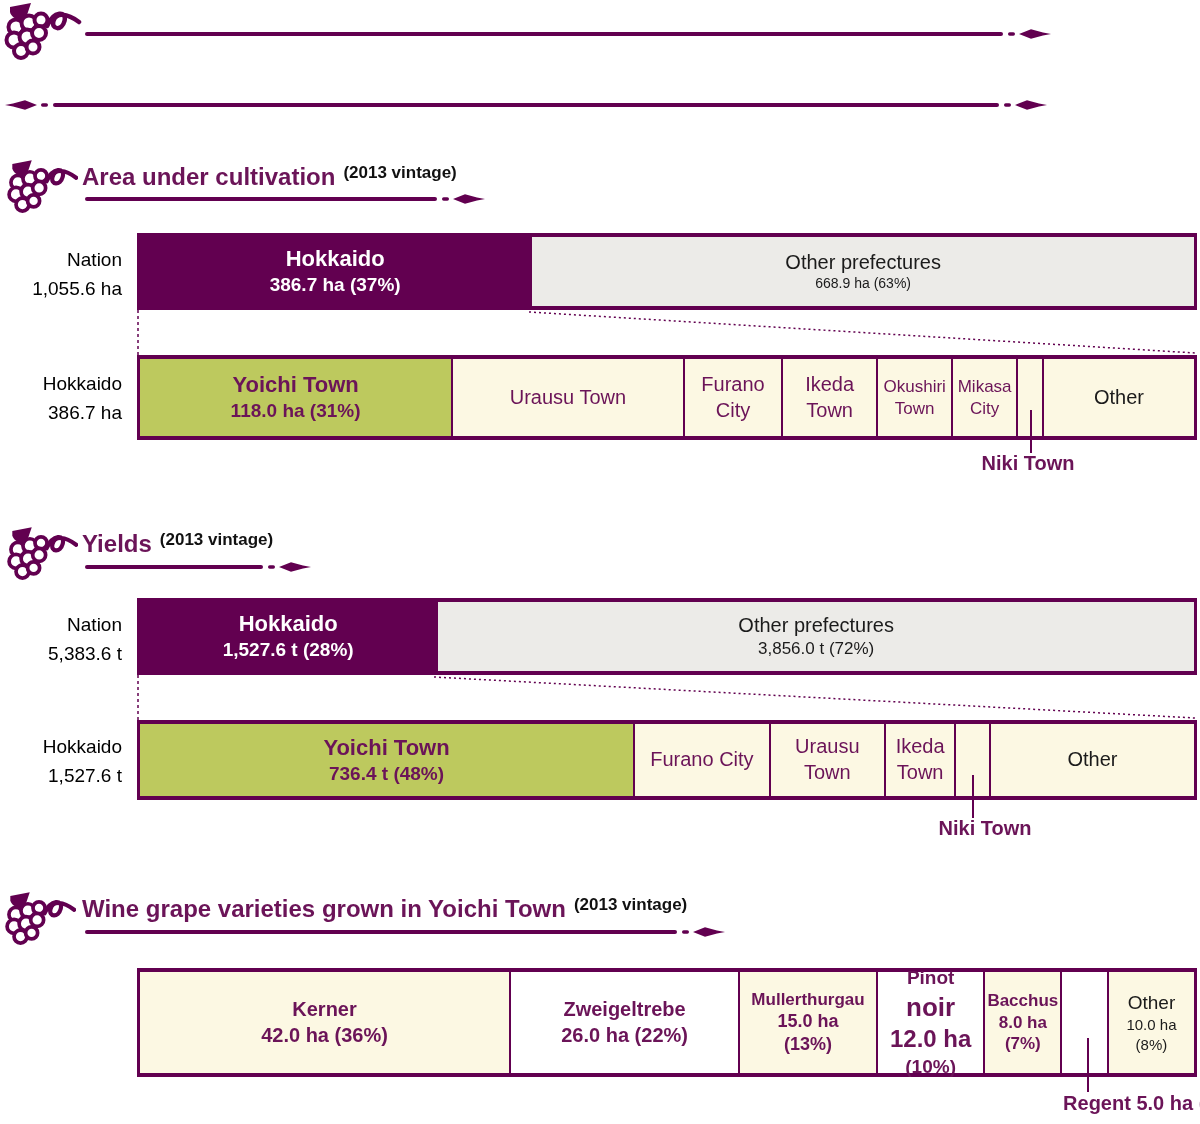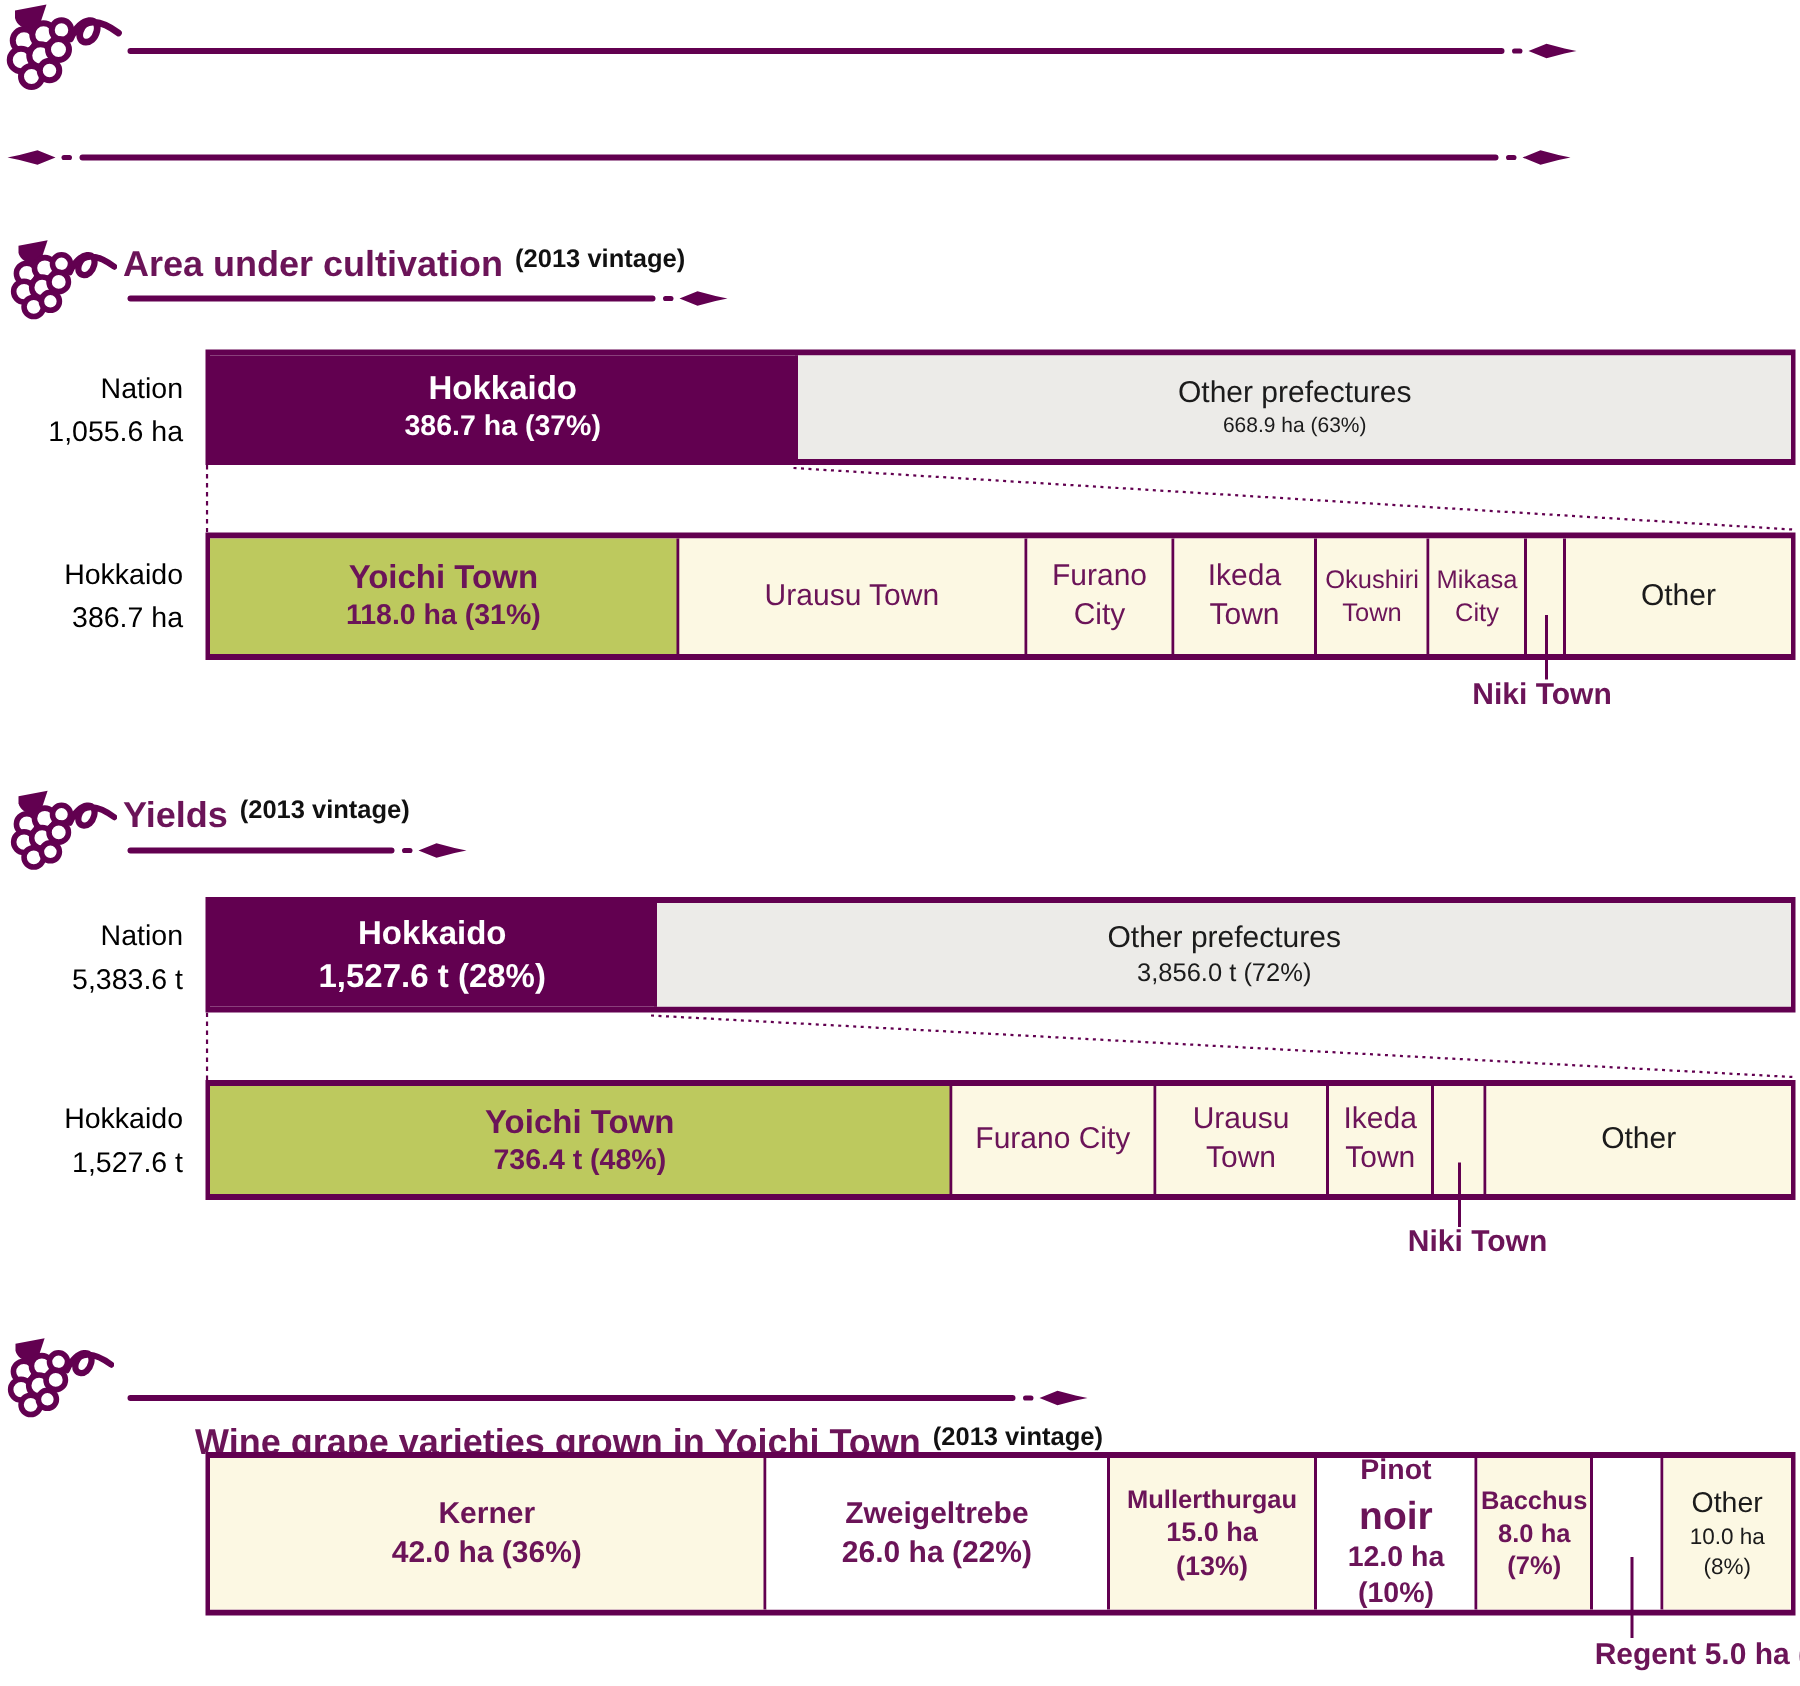--- a/index.html
+++ b/index.html
@@ -24,21 +24,21 @@
   #rule-area{left:85px;top:191px;}
   #rule-yields{left:85px;top:559px;}
   #rule-vars{left:85px;top:924px;}
 
   #page-title{position:absolute;left:45px;top:52px;font-size:27px;font-weight:700;
     color:var(--purple-text);letter-spacing:-0.2px;}
 
   .sec-head{position:absolute;left:82px;display:flex;align-items:flex-start;gap:8px;white-space:nowrap;}
   .sec-title{font-size:24px;font-weight:700;color:var(--purple-text);}
   .sec-vintage{font-size:17px;font-weight:700;color:#111;}
-  #head-area{top:163px;} #head-yields{top:530px;} #head-vars{top:948px;margin-left:48px;}
+  #head-area{top:163px;} #head-yields{top:530px;} #head-vars{top:895px;}
 
   .axis{position:absolute;width:118px;text-align:right;font-size:19px;line-height:1.5;color:#000;}
   .axis span{display:block;}
   #axis-area-nation{top:246px;left:4px;}
   #axis-area-hokkaido{top:370px;left:4px;}
   #axis-yields-nation{top:611px;left:4px;}
   #axis-yields-hokkaido{top:733px;left:4px;}
 
   .bar{position:absolute;display:flex;box-sizing:border-box;background:#fff;
     border:3px solid var(--purple);border-top-width:4px;border-bottom-width:4px;}
@@ -195,21 +195,21 @@
       </svg>
   </div>
 
   <div id="axis-yields-nation" class="axis">
     <span>Nation</span>
     <span>5,383.6 t</span>
   </div>
   <div id="bar-yields-nation" class="bar">
       <div class="seg" style="flex-grow: 28; background: rgb(98, 0, 80); color: rgb(255, 255, 255); font-weight: 700;">
         <div class="seg-line" style="font-size: 22px;">Hokkaido</div>
-        <div class="seg-line" style="font-size: 22px;">1,527.6 t (28%)</div>
+        <div class="seg-line" style="font-size: 19px;">1,527.6 t (28%)</div>
       </div>
       <div class="seg" style="flex-grow: 72; background: rgb(236, 235, 232); color: rgb(27, 27, 27);">
         <div class="seg-line" style="font-size: 20px;">Other prefectures</div>
         <div class="seg-line" style="font-size: 17px;">3,856.0 t (72%)</div>
       </div>
     </div>
 
   <svg id="conn-yields" class="connector" width="1060" height="45" viewBox="0 0 1060 45">
     <line x1="1" y1="0" x2="1" y2="45" stroke="#620050" stroke-width="1.5" stroke-dasharray="3,3"></line>
     <line x1="297" y1="2" x2="1058" y2="43" stroke="#620050" stroke-width="1.5" stroke-dasharray="2,3"></line>
@@ -266,21 +266,21 @@
         <div class="seg-line" style="font-size: 20px;">26.0 ha (22%)</div>
       </div>
       <div class="seg" style="flex-grow: 13; background: rgb(252, 248, 227); color: rgb(107, 20, 88); font-weight: 700;">
         <div class="seg-line" style="font-size: 17px;">Mullerthurgau</div>
         <div class="seg-line" style="font-size: 18px;">15.0 ha</div>
         <div class="seg-line" style="font-size: 18px;">(13%)</div>
       </div>
       <div class="seg" style="flex-grow: 10; background: rgb(255, 255, 255); color: rgb(107, 20, 88); font-weight: 700;">
         <div class="seg-line" style="font-size: 19px;">Pinot</div>
         <div class="seg-line" style="font-size: 26px;">noir</div>
-        <div class="seg-line" style="font-size: 19px; text-align: right;">12.0 ha</div>
+        <div class="seg-line" style="font-size: 24px; text-align: right;">12.0 ha</div>
         <div class="seg-line" style="font-size: 19px;">(10%)</div>
       </div>
       <div class="seg" style="flex-grow: 7; background: rgb(252, 248, 227); color: rgb(107, 20, 88); font-weight: 700;">
         <div class="seg-line" style="font-size: 17px;">Bacchus</div>
         <div class="seg-line" style="font-size: 17px;">8.0 ha</div>
         <div class="seg-line" style="font-size: 17px;">(7%)</div>
       </div>
       <div class="seg" style="flex-grow: 4; background: rgb(255, 255, 255);"></div>
       <div class="seg" style="flex-grow: 8; background: rgb(252, 248, 227); color: rgb(27, 27, 27);">
         <div class="seg-line" style="font-size: 19px;">Other</div>

